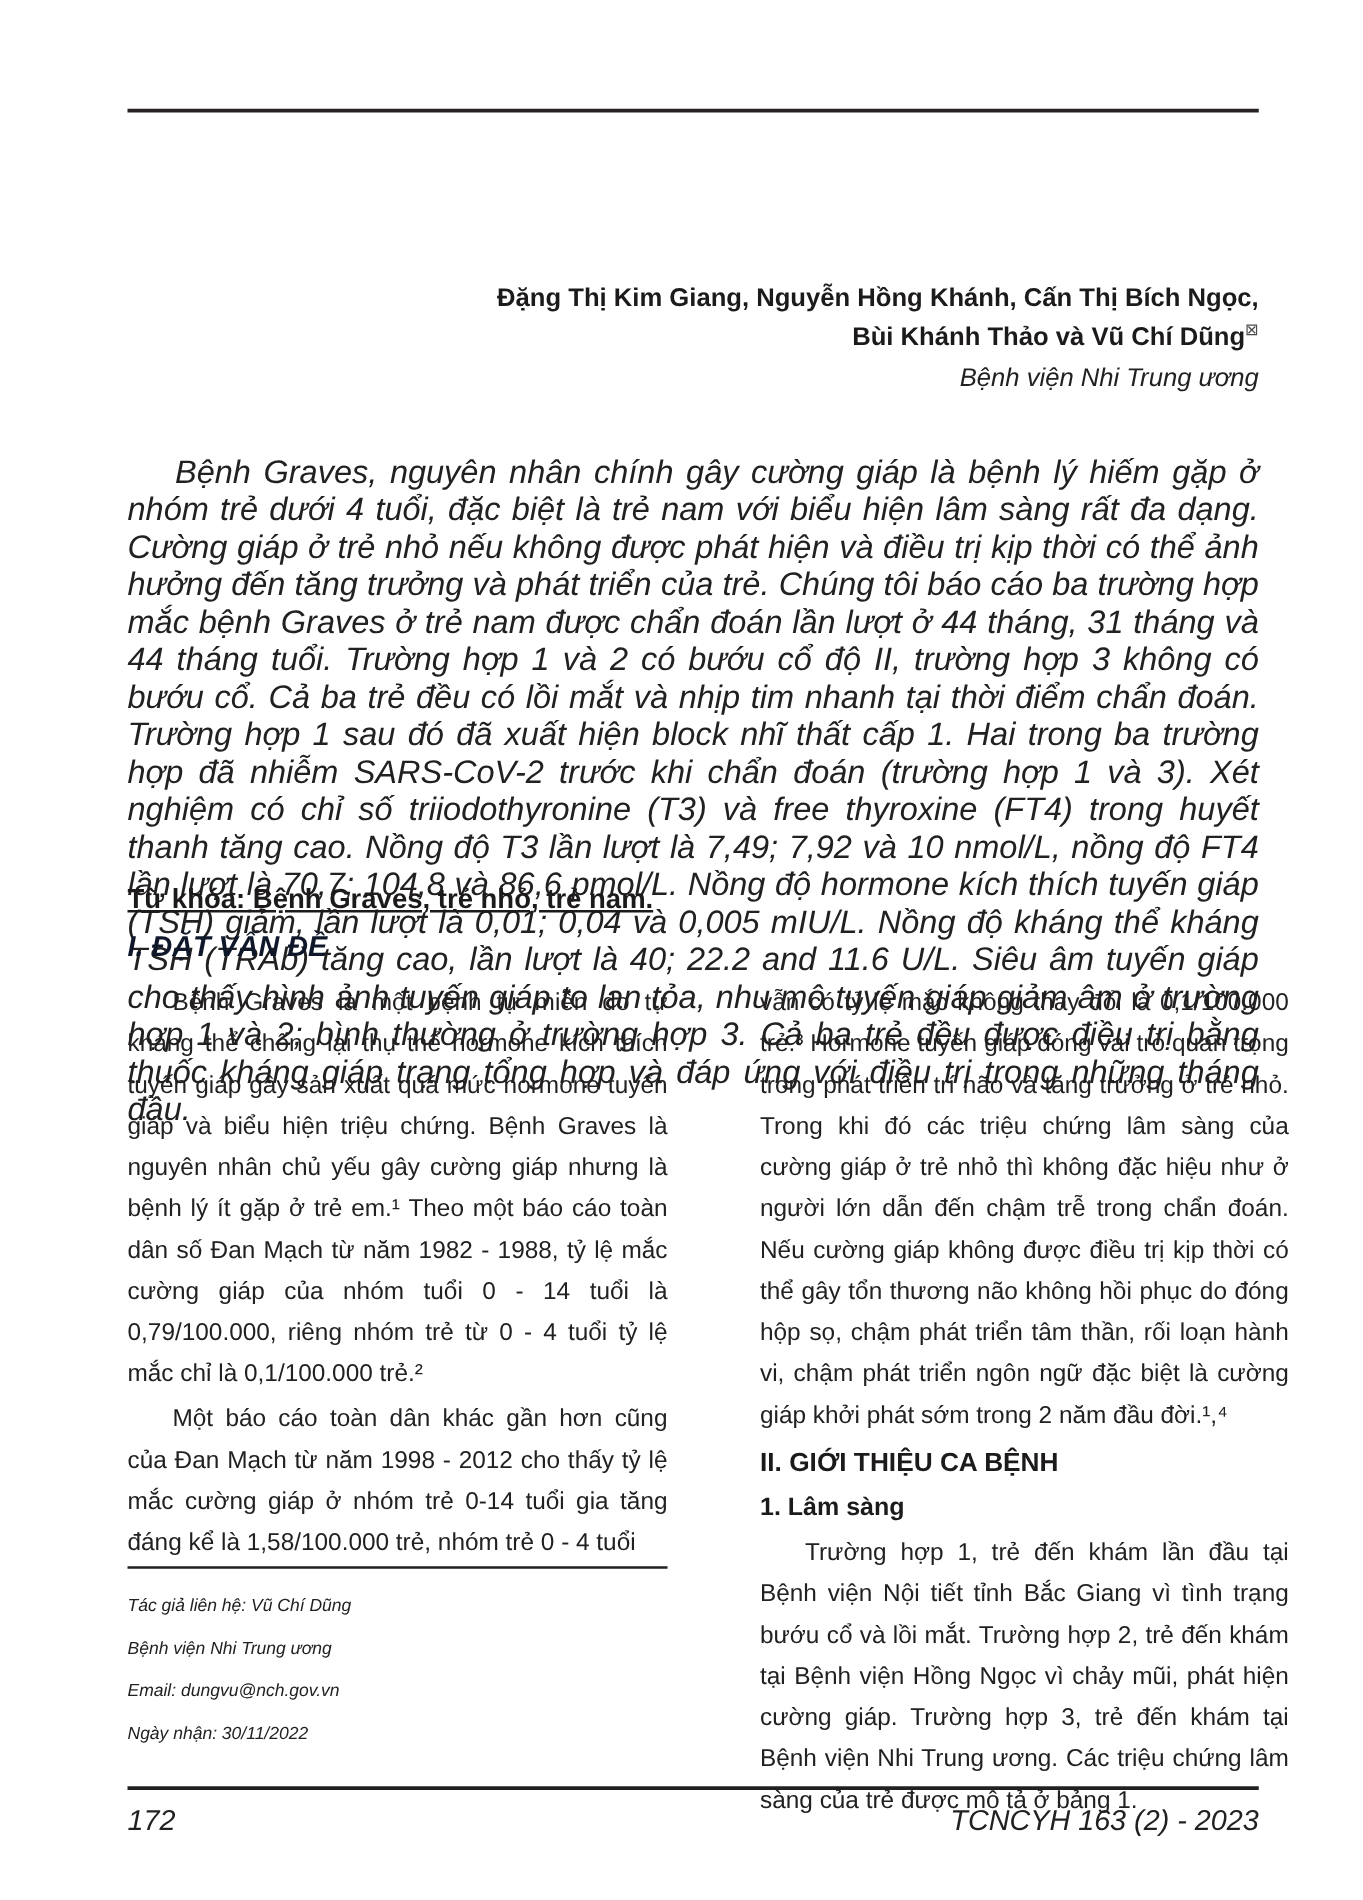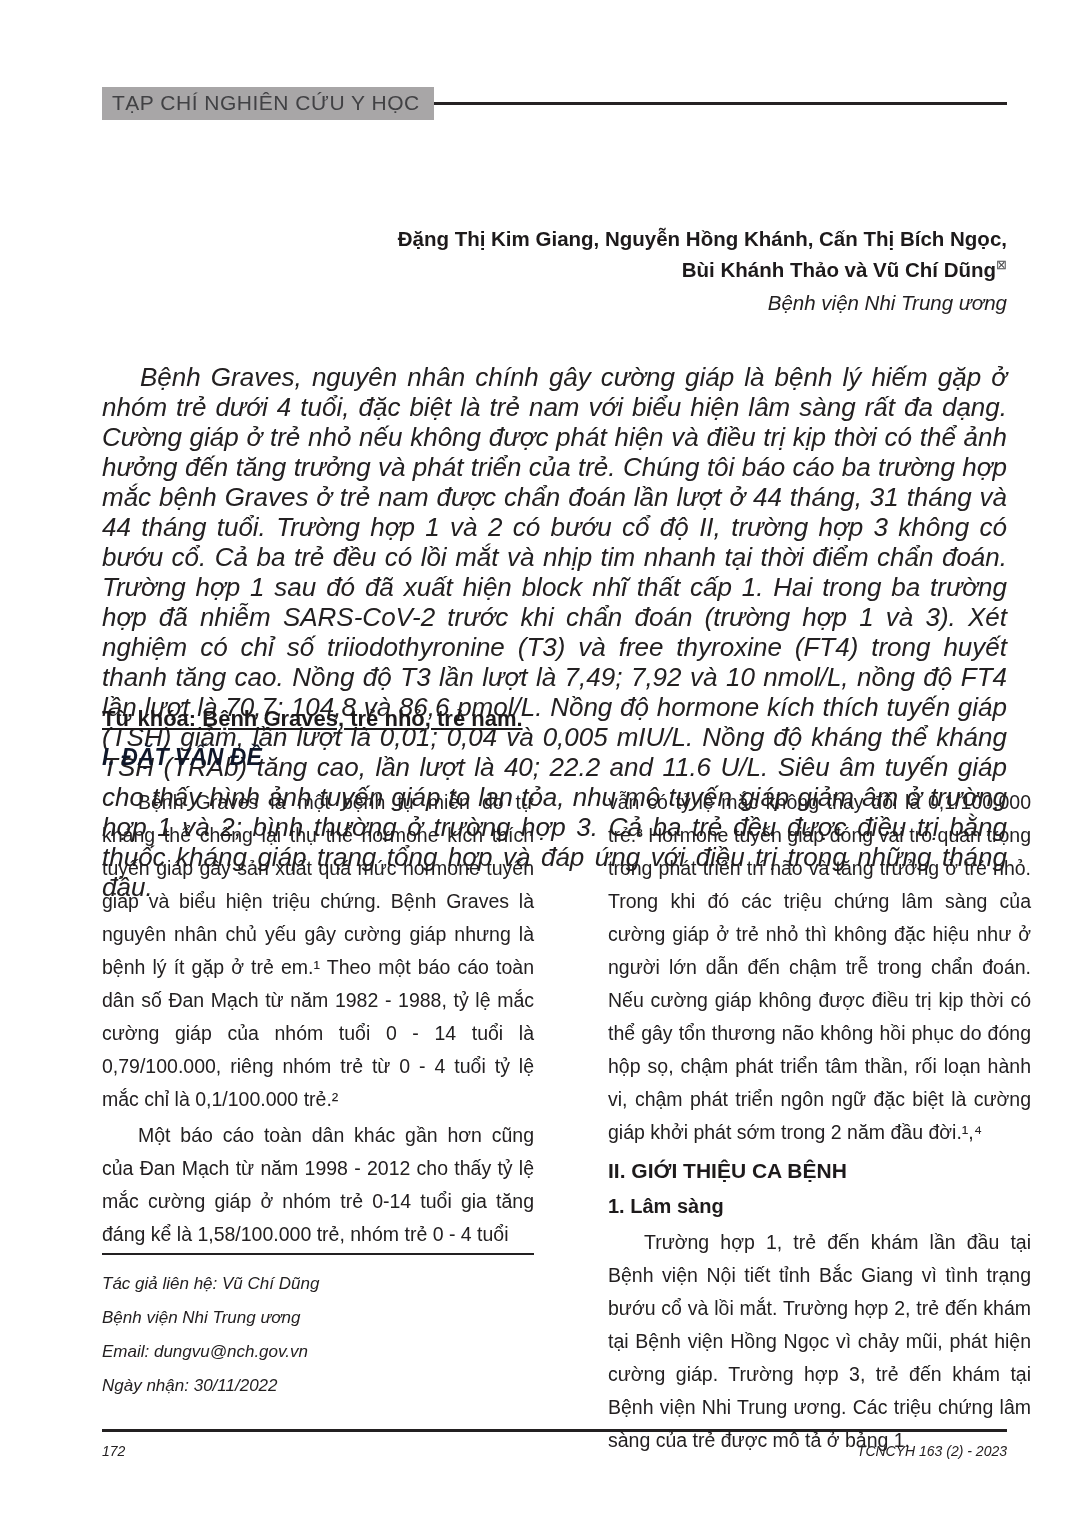--- a/index.html
+++ b/index.html
@@ -61,38 +61,37 @@
   .col p.indent{text-indent:36px;}
   .col p + p{margin-top:3px;}
 
   .h-cases{font-weight:bold;font-size:21px;line-height:30px;margin:7px 0 4px 0;text-align:left;color:#1d1a1b;}
   .h-clinical{font-weight:bold;font-size:20px;line-height:28px;margin:6px 0 6px 0;text-align:left;color:#1d1a1b;}
 
   
   .contact{
     position:absolute;left:0;top:467px;width:432px;
     border-top:2px solid #232021;padding-top:12px;
-    font-style:italic;font-size:17px;line-height:34px;text-align:left;
+    font-style:italic;font-size:14px;line-height:34px;text-align:left;
   }
 
   
   .footer{
     position:absolute;top:1429px;left:102px;right:83px;
     border-top:3px solid #232021;padding-top:11px;
     display:flex;justify-content:space-between;
-    font-style:italic;font-size:14px;color:#232021;
+    font-style:italic;font-size:23px;color:#232021;
   }
 </style>
 </head>
 <body>
 
 <div class="page">
 
   <div class="masthead">
-    <div class="journal-box">TẠP CHÍ NGHIÊN CỨU Y HỌC</div>
     <div class="masthead-rule"></div>
   </div>
 
 
   <div class="authors">
     <div>Đặng Thị Kim Giang, Nguyễn Hồng Khánh, Cấn Thị Bích Ngọc,</div>
     <div><span>Bùi Khánh Thảo và Vũ Chí Dũng</span><span class="env">⊠</span></div>
   </div>
 
   <div class="affiliation">Bệnh viện Nhi Trung ương</div>

